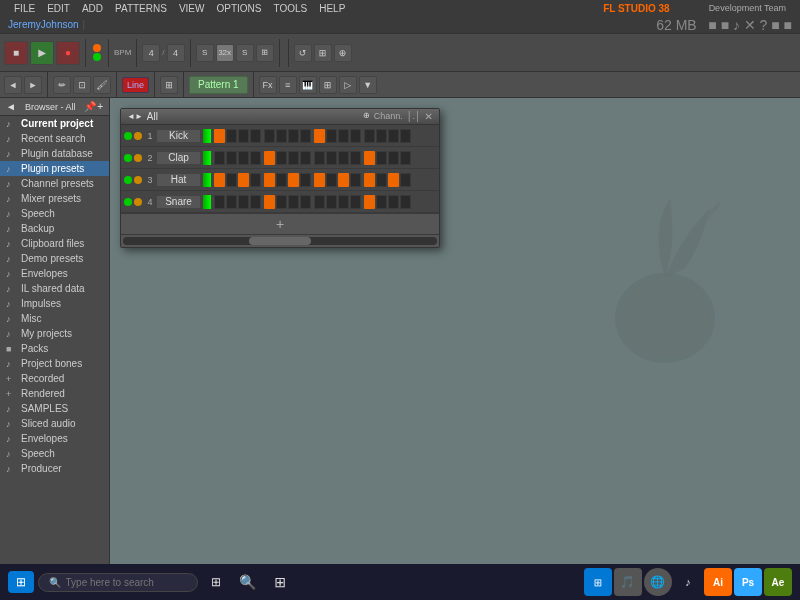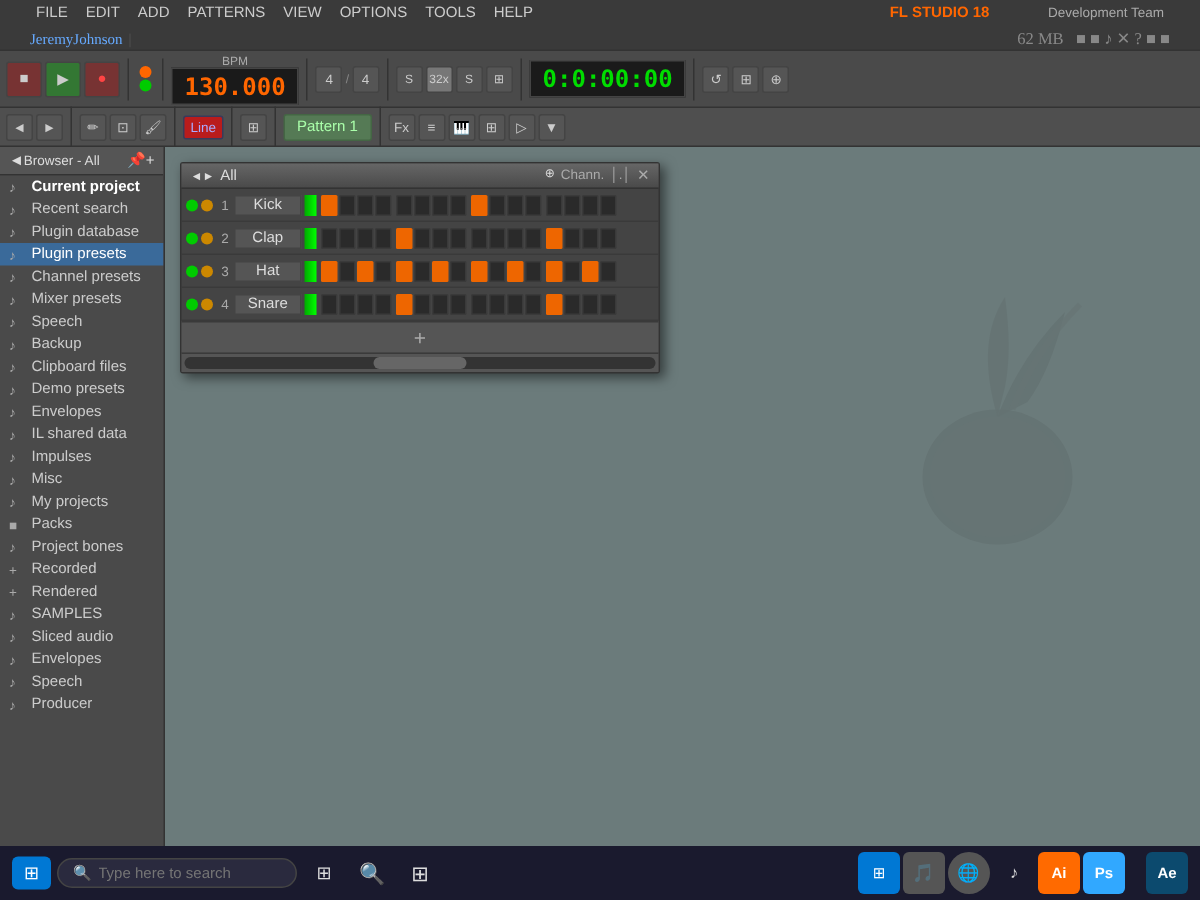--- a/index.html
+++ b/index.html
@@ -4,21 +4,21 @@
   <style>
     * { margin: 0; padding: 0; box-sizing: border-box; }
     body { width: 800px; height: 600px; overflow: hidden; background: #6b7b7b; font-family: 'Segoe UI', Tahoma, Arial, sans-serif; font-size: 11px; color: #ddd; user-select: none; }
 
     
     #menu-bar {
       background: #3a3a3a;
       height: 16px;
       display: flex;
       align-items: center;
-      padding: 0 22px;
+      padding: 0 12px;
       gap: 8px;
       font-size: 10px;
       color: #ccc;
     }
     #menu-bar span { cursor: pointer; padding: 0 2px; }
 
     
     #toolbar {
       background: #4a4a4a;
       height: 38px;
@@ -345,29 +345,28 @@
 
     .taskbar-app-icons {
       display: flex;
       gap: 2px;
       margin-left: auto;
     }
 
     
     #user-area {
       background: #3a3a3a;
-      padding: 1px 20px;
+      padding: 1px 8px;
       font-size: 10px;
       color: #ccc;
       display: flex;
-      align-items: flex-end;
+      align-items: center;
       gap: 4px;
       border-bottom: 1px solid #333;
       height: 18px;
-      font-family: Liberation Serif, serif;
     }
 
     .user-link { color: #6af; cursor: pointer; }
 
     .header-info {
       margin-left: auto;
       display: flex;
       align-items: center;
       gap: 6px;
       font-size: 9px;
@@ -443,63 +442,59 @@
 <div id="menu-bar">
   <span>FILE</span>
   <span>EDIT</span>
   <span>ADD</span>
   <span>PATTERNS</span>
   <span>VIEW</span>
   <span>OPTIONS</span>
   <span>TOOLS</span>
   <span>HELP</span>
   <div class="header-info">
-    <span class="fl-logo-text">FL STUDIO 18</span>
+    <span class="fl-logo-text">FL STUDIO 38</span>
     <span style="color:#aaa;font-size:9px;margin-left:29px;">Development Team</span>
   </div>
 </div>
 
 <div id="user-area">
   <span class="user-link">JeremyJohnson</span>
   <span style="color:#555;">|</span>
-  <span style="font-size:11px;color:#888;margin-left:auto;">62 MB &nbsp; ■ ■ ♪ ✕ ? ■ ■</span>
+  <span style="font-size:14px;color:#888;margin-left:auto;">62 MB &nbsp; ■ ■ ♪ ✕ ? ■ ■</span>
 </div>
 
 <div id="toolbar">
 
   <div class="transport-btn stop" title="Stop">■</div>
   <div class="transport-btn play" title="Play">▶</div>
   <div class="transport-btn rec" title="Record">●</div>
   <div class="toolbar-separator"></div>
   <div style="display:flex;flex-direction:column;gap:1px;">
     <div class="toolbar-led"></div>
     <div class="toolbar-led green"></div>
   </div>
   <div class="toolbar-separator"></div>
   <div style="display:flex;flex-direction:column;align-items:center;">
     <div style="font-size:8px;color:#aaa;">BPM</div>
-    <div id="bpm-display">130.000</div>
   </div>
   <div class="toolbar-separator"></div>
   <div style="display:flex;gap:2px;align-items:center;">
     <div class="ctrl-btn">4</div>
     <div style="font-size:8px;color:#888;">/</div>
     <div class="ctrl-btn">4</div>
   </div>
   <div class="toolbar-separator"></div>
   <div style="display:flex;align-items:center;gap:2px;">
     <div class="ctrl-btn" style="font-size:8px;">S</div>
     <div class="ctrl-btn active" style="font-size:8px;">32x</div>
     <div class="ctrl-btn" style="font-size:8px;">S</div>
     <div class="ctrl-btn" style="font-size:8px;">⊞</div>
   </div>
   <div class="toolbar-separator"></div>
-  <div id="time-display">
-    <span>0</span>:<span>0:00:00</span>
-  </div>
   <div class="toolbar-separator"></div>
   <div style="display:flex;gap:2px;">
     <div class="ctrl-btn">↺</div>
     <div class="ctrl-btn">⊞</div>
     <div class="ctrl-btn">⊕</div>
   </div>
 </div>
 
 <div id="toolbar2">
   <div class="ctrl-btn">◄</div>
@@ -523,21 +518,21 @@
     <div class="ctrl-btn">▷</div>
     <div class="ctrl-btn">▼</div>
   </div>
 </div>
 
 <div id="main">
 
   <div id="sidebar">
     <div id="sidebar-header">
       <span>◄</span>
-      <span style="flex:1;text-align:left;font-size:9px;">Browser - All</span>
+      <span style="flex:1;text-align:center;font-size:9px;">Browser - All</span>
       <span>📌</span>
       <span>+</span>
     </div>
 
     <div id="browser-items">
         <div class="sidebar-item bold">
           <span class="sidebar-icon">♪</span>
           <span>Current project</span>
         </div>
         <div class="sidebar-item">
@@ -818,15 +813,15 @@
   <div class="taskbar-icon" style="font-size:12px;">⊞</div>
   <div class="taskbar-icon">🔍</div>
   <div class="taskbar-icon">⊞</div>
   <div class="taskbar-app-icons">
     <div class="taskbar-icon app-icon-win" style="font-size:10px;color:white;">⊞</div>
     <div class="taskbar-icon" style="font-size:12px;background:#555;border-radius:4px;">🎵</div>
     <div class="taskbar-icon" style="background:#555;border-radius:50%;font-size:12px;">🌐</div>
     <div class="taskbar-icon" style="font-size:11px;">♪</div>
     <div class="taskbar-icon" style="background:#ff6a00;border-radius:4px;font-size:10px;color:white;font-weight:bold;">Ai</div>
     <div class="taskbar-icon" style="background:#31a8ff;border-radius:4px;font-size:10px;color:white;font-weight:bold;">Ps</div>
-    <div class="taskbar-icon" style="background:#0c4a6e;border-radius:4px;font-size:10px;color:white;font-weight:bold;margin-left:12px;">Ae</div>
+    <div class="taskbar-icon" style="background:#4d7c0f;border-radius:4px;font-size:10px;color:white;font-weight:bold;">Ae</div>
   </div>
 </div>
 
 </body></html>

